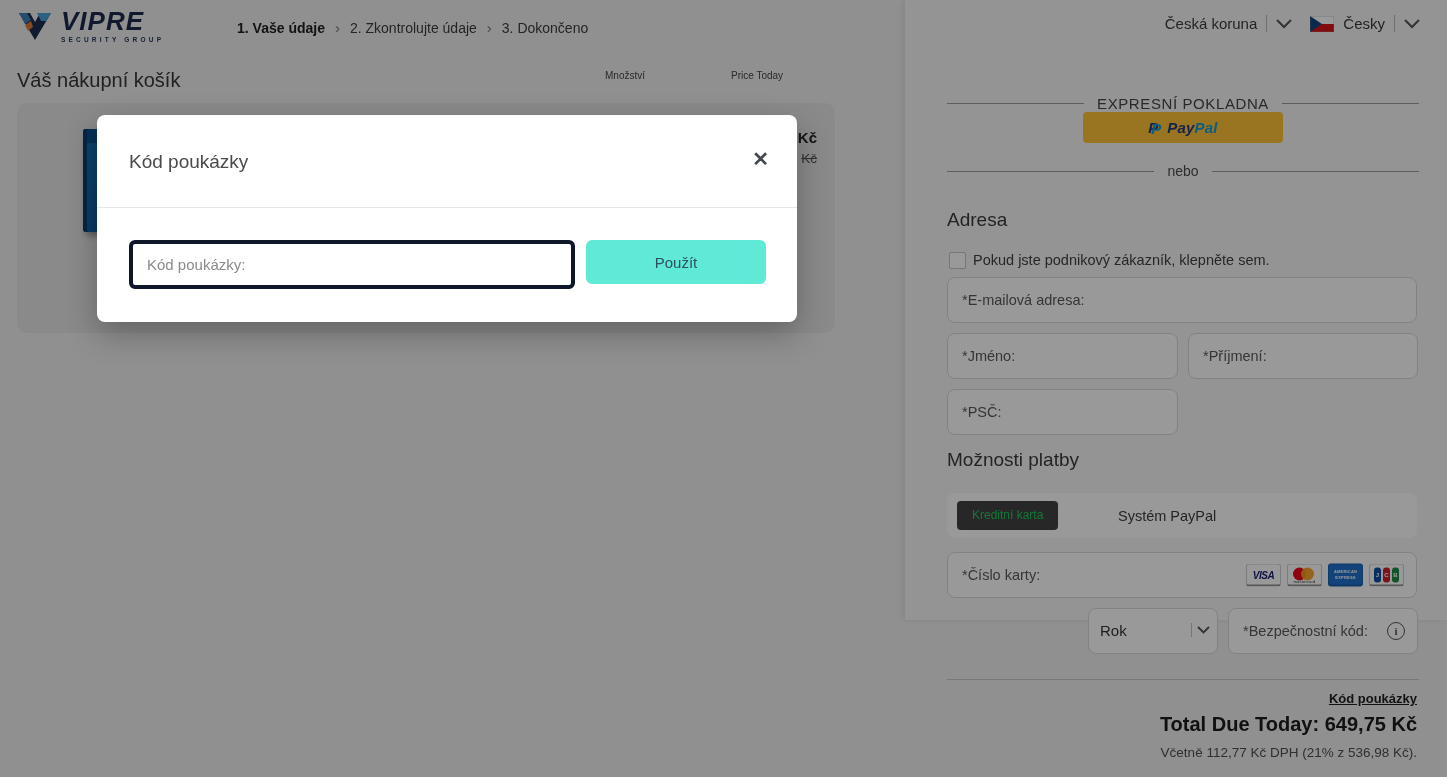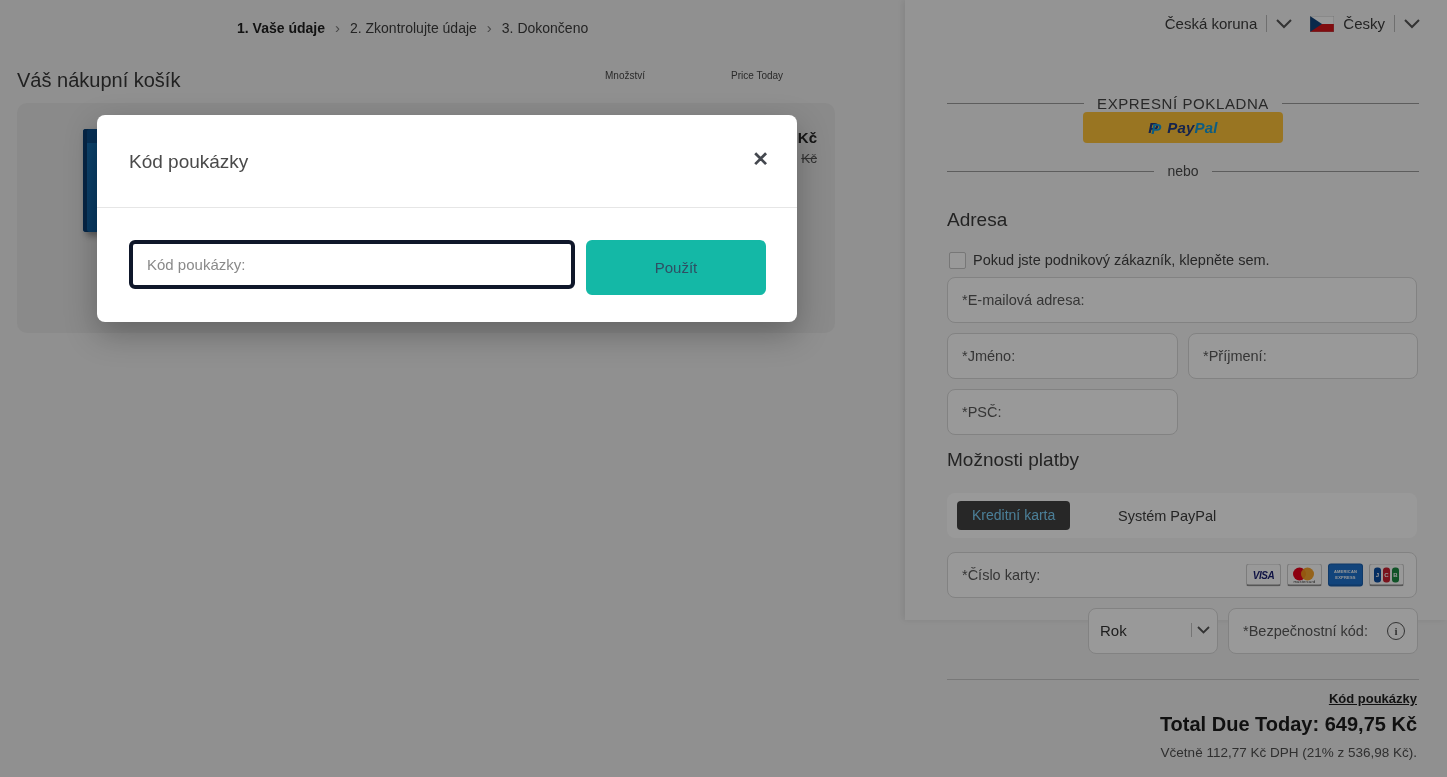--- a/index.html
+++ b/index.html
@@ -52,21 +52,21 @@
   .field-label{position:absolute;left:14px;top:50%;transform:translateY(-50%);font-size:14.5px;color:#5a5a5a;white-space:nowrap;}
   .mini-label{position:absolute;left:11px;top:6px;font-size:12px;color:#666;white-space:nowrap;z-index:3;}
   .sel-value{position:absolute;left:11px;bottom:7px;font-size:15px;color:#333;}
   .sel-ctrl{position:absolute;right:7px;bottom:9px;display:flex;align-items:center;gap:5px;}
   .sel-ctrl .vbar{height:14px;background:#c4c4c4;}
   .pencil{position:absolute;right:9px;top:7px;}
   .info{position:absolute;right:12px;top:50%;transform:translateY(-50%);width:16px;height:16px;border:1.6px solid #555;
         border-radius:50%;font-size:11px;font-weight:700;color:#555;display:flex;align-items:center;justify-content:center;font-family:"Liberation Serif",serif;}
   .tabs{left:42px;top:493px;width:470px;height:45px;background:#fff;border-radius:8px;}
   .tab-pill{position:absolute;left:10px;top:8px;height:29px;line-height:29px;padding:0 15px;background:#424242;
-            border-radius:4px;color:#7dd3fc;font-size:14px;cursor:pointer;}
+            border-radius:4px;color:#22c55e;font-size:12px;cursor:pointer;}
   .tab-plain{position:absolute;left:171px;top:50%;transform:translateY(-50%);font-size:14.5px;color:#3d3d3d;cursor:pointer;}
   .brand-row{position:absolute;right:12px;top:50%;transform:translateY(-50%);display:flex;gap:6px;}
   .brand{width:35px;height:23px;background:#fff;border:1px solid #cfcfcf;border-bottom:2px solid #8f8f8f;border-radius:3px;
          display:flex;align-items:center;justify-content:center;position:relative;box-sizing:border-box;overflow:hidden;}
   .visa-txt{font-size:10px;font-weight:900;font-style:italic;color:#1a1f71;letter-spacing:-.5px;}
   .mc-c{position:absolute;top:3px;width:13px;height:13px;border-radius:50%;}
   .mc-red{left:5px;background:#eb001b;}
   .mc-org{left:13px;background:#f79e1b;opacity:.92;}
   .mc-txt{position:absolute;bottom:1px;width:100%;text-align:center;font-size:4px;color:#333;letter-spacing:.2px;}
   .amex{background:#1f72cd;border-color:#1a5fae;}
@@ -84,28 +84,40 @@
   .overlay{left:0;top:0;width:1447px;height:777px;background:rgba(0,0,0,.40);z-index:10;}
   .modal{left:97px;top:115px;width:700px;height:207px;background:#fff;border-radius:8px;z-index:20;
          box-shadow:0 12px 32px rgba(0,0,0,.28);}
   .modal .abs{position:absolute;}
   .modal-title{left:32px;top:36px;font-size:19px;color:#4a4a4a;}
   .modal-close{right:28px;top:34px;font-size:20px;font-weight:700;color:#44484f;cursor:pointer;line-height:1;}
   .modal-div{left:0;right:0;top:92px;height:1px;background:#e6e6e6;}
   .modal-input{left:32px;top:125px;width:446px;height:49px;border:4px solid #0f172a;border-radius:6px;
                box-sizing:border-box;padding:0 14px;font-size:15px;color:#333;font-family:"Liberation Sans",sans-serif;outline:none;}
   .modal-input::placeholder{color:#8a8a8a;}
-  .apply-btn{left:489px;top:125px;width:180px;height:55px;background:#14b8a6;border:none;border-radius:6px;
+  .apply-btn{left:489px;top:125px;width:180px;height:44px;background:#5eead4;border:none;border-radius:6px;
              font-size:15px;color:#2f4f63;font-family:"Liberation Sans",sans-serif;cursor:pointer;}
 </style>
 </head>
 <body>
 
 <div id="screen">
 
+  <div class="abs logo-wrap">
+    <svg width="36" height="36" viewBox="0 0 36 36">
+      <polygon points="2,5 13,5 18,14 23,5 34,5 18,32" fill="#1d2c4e"></polygon>
+      <polygon points="20,5 34,5 29,13 24,13" fill="#4aa3d8"></polygon>
+      <polygon points="2,5 10,5 14,12 8,16" fill="#3e82b8"></polygon>
+      <polygon points="8,17 14,13 16,19 11,23" fill="#e07b39"></polygon>
+    </svg>
+    <div class="logo-text">
+      <span class="logo-brand">VIPRE</span>
+      <span class="logo-sub">SECURITY GROUP</span>
+    </div>
+  </div>
 
   <div class="abs breadcrumb">
     <span class="crumb-active">1. Vaše údaje</span>
     <span class="crumb-sep">›</span>
     <span>2. Zkontrolujte údaje</span>
     <span class="crumb-sep">›</span>
     <span>3. Dokončeno</span>
   </div>
 
   <div class="abs cart-title">Váš nákupní košík</div>

